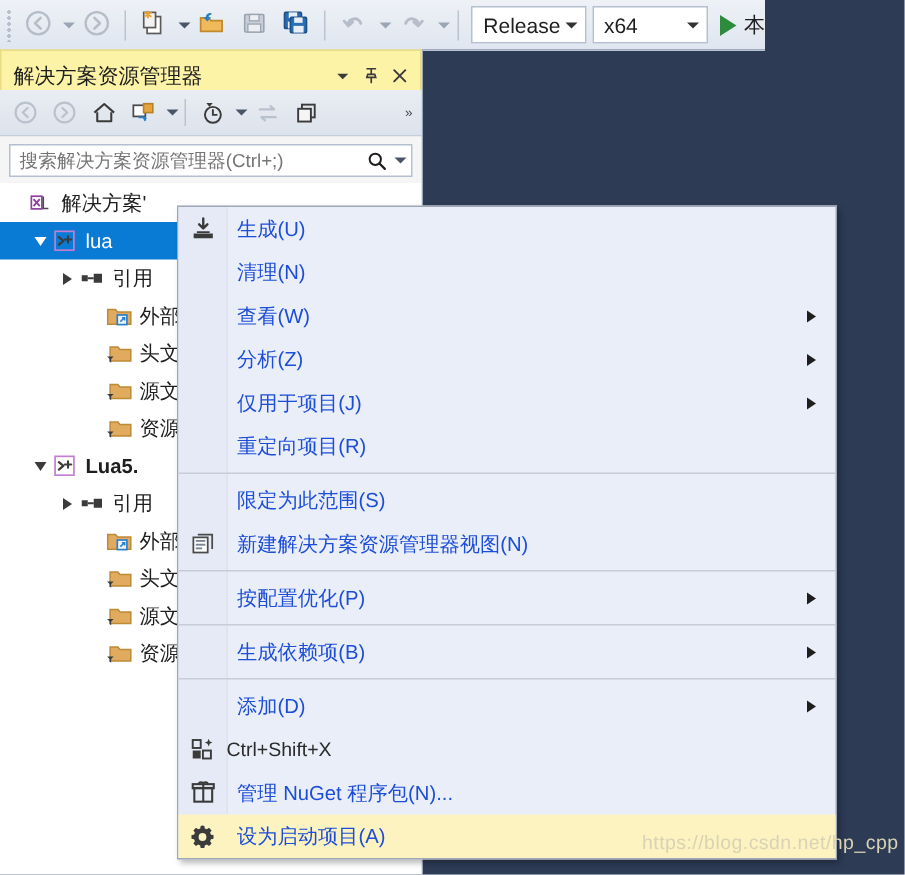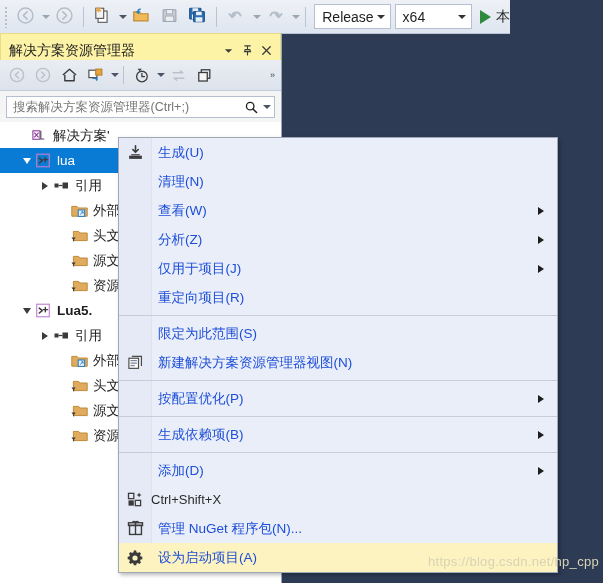--- a/index.html
+++ b/index.html
@@ -290,21 +290,21 @@
         <svg width="15" height="15" viewBox="0 0 16 16">
             <circle cx="6.6" cy="6.6" r="4" fill="none" stroke="#1e1e1e" stroke-width="1.4"></circle>
             <path d="M9.6 9.6 L13.4 13.4" stroke="#1e1e1e" stroke-width="1.6" stroke-linecap="round"></path>
           </svg>
       </span>
       <span class="caret" style="margin-left:4px;"></span>
     </div>
   </div>
 
   <div id="tree">
-      <div class="trow" style="padding-left: 16px;">
+      <div class="trow" style="padding-left: 4px;">
         <span class="exp"></span>
         <span class="ticon">
           <svg width="16" height="15" viewBox="0 0 16 16">
             <rect x="1.5" y="3" width="7.5" height="9" fill="#fff" stroke="#8e3fa0" stroke-width="1.2"></rect>
             <path d="M3 5 l4.5 5 M7.5 5 l-4.5 5" stroke="#8e3fa0" stroke-width="1.3"></path>
             <path d="M10 3.2 v8.6 h3.6" fill="none" stroke="#4a4a4a" stroke-width="1.1"></path>
           </svg>
         </span>
         <span class="tlabel">解决方案'</span>
       </div>

